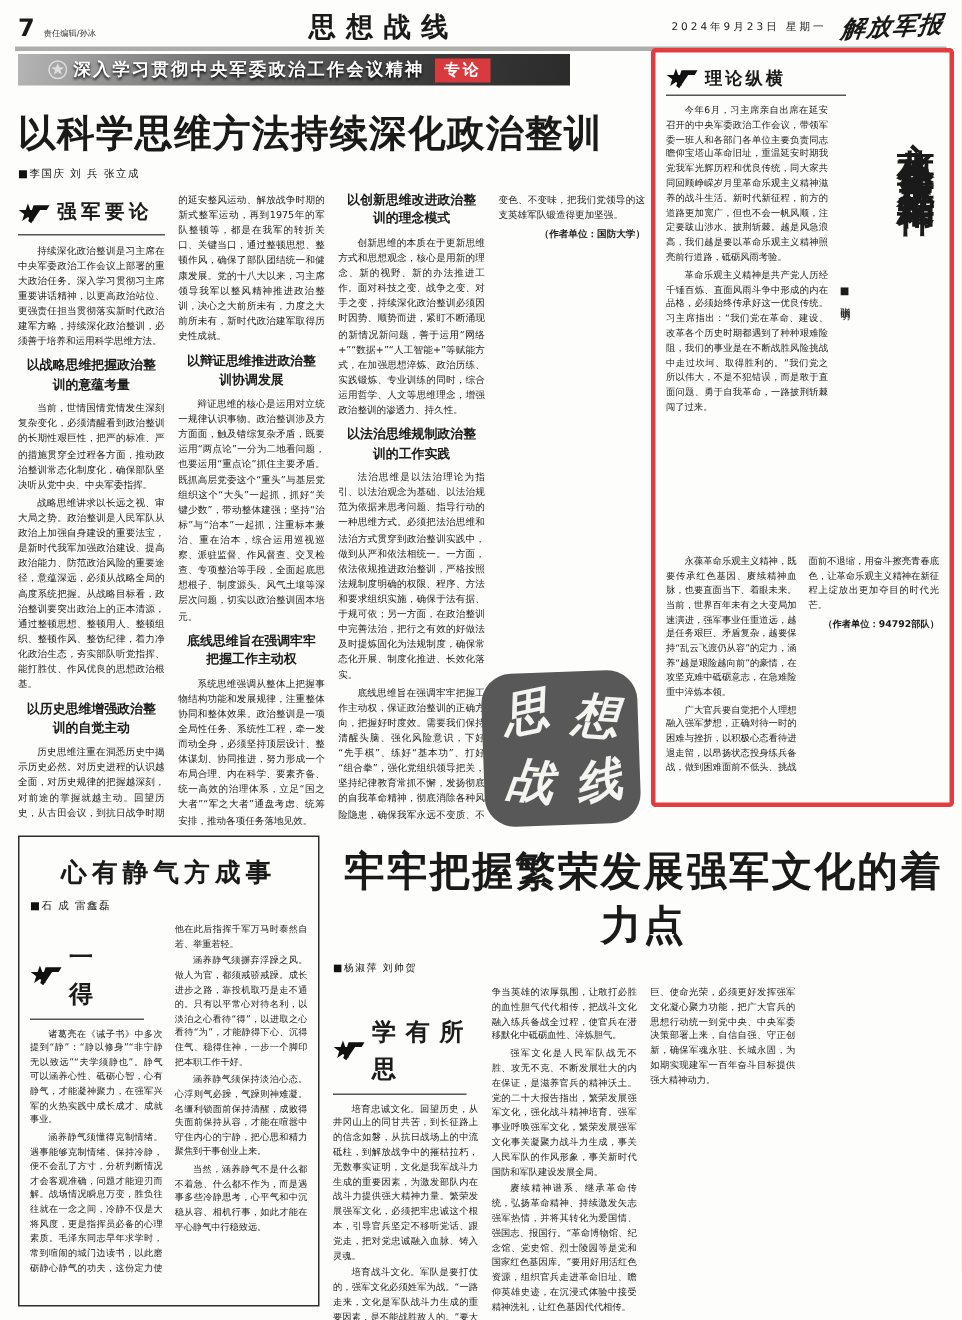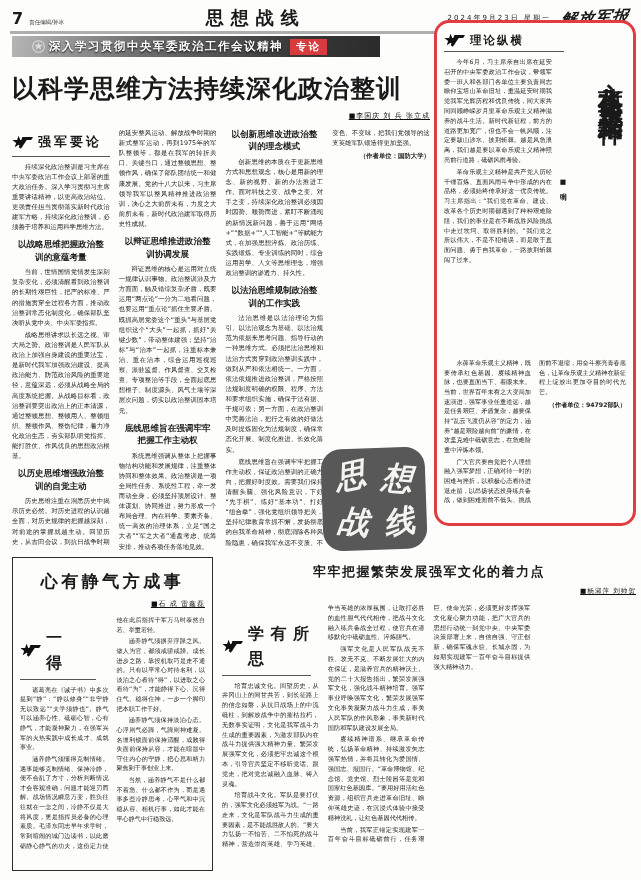--- a/index.html
+++ b/index.html
@@ -21,21 +21,21 @@
 
   
   .kicker{display:flex;align-items:center;gap:4px;border-bottom:1px solid #555;
           padding:2px 0 3px;margin:2px 0 5px;break-inside:avoid;}
   .kicker .k-label{font-weight:900;font-size:16px;letter-spacing:2px;}
   .star-ico{width:22px;height:15px;flex:0 0 auto;fill:#111;}
   .para{margin:0 0 2px;text-indent:2em;}
   .sub-head{font-size:8.6px;font-weight:900;text-align:center;line-height:1.45;
             margin:6px 2px 4px;break-inside:avoid;}
   .credit{text-align:right;font-weight:700;margin:3px 0 0;}
-  .byline{text-align:right;font-size:7px;color:#111;letter-spacing:1px;text-decoration:underline;}
+  .byline{text-align:left;font-size:7px;color:#111;letter-spacing:1px;}
   .colflow{column-fill:auto;overflow:hidden;text-align:justify;color:#1c1c1c;}
 
   
   .main-article{position:absolute;left:12px;top:36px;width:418px;height:516px;}
   .banner{width:368px;height:21px;display:flex;align-items:center;padding:0 20px;box-sizing:border-box;
           background:linear-gradient(100deg,#b5b5b5 0%,#6f6f6f 35%,#3a3a3a 75%,#2b2b2b 100%);
           color:#fff;font-weight:900;font-size:11.5px;letter-spacing:1.5px;
           text-shadow:0 1px 2px #000;}
   .banner .emblem{width:13px;height:13px;margin-right:4px;fill:#ddd;flex:0 0 auto;}
   .banner-tag{margin-left:7px;background:#d93a3e;color:#fff;font-size:10.5px;
@@ -52,22 +52,22 @@
         font-family:"DejaVu Serif","Liberation Serif",serif;font-style:italic;font-weight:900;
         display:grid;grid-template-columns:1fr 1fr;align-items:center;justify-items:center;
         font-size:31px;line-height:1;}
   .seal span{display:block;}
   .seal .s1{transform:rotate(-10deg) translate(2px,2px);}
   .seal .s2{transform:rotate(6deg) translate(-2px,6px);}
   .seal .s3{transform:rotate(8deg) translate(4px,-4px);}
   .seal .s4{transform:rotate(-7deg) translate(-2px,-2px);}
 
   
-  .theory-box{position:absolute;left:434px;top:20px;width:202px;height:506px;box-sizing:border-box;
-              border:3.5px solid #e23c40;border-radius:15px;padding:6px 7px;background:#fdfdfb;}
+  .theory-box{position:absolute;left:434px;top:32px;width:202px;height:506px;box-sizing:border-box;
+              border:3.5px solid #e23c40;border-radius:3px;padding:6px 7px;background:#fdfdfb;}
   .theory-box .kicker{width:120px;}
   .theory-box .kicker .k-label{font-size:11.5px;}
   .theory-top{display:flex;height:294px;margin-top:3px;}
   .theory-text{width:108px;font-size:6.2px;line-height:1.58;text-align:justify;overflow:hidden;}
   .theory-title-wrap{flex:1;position:relative;}
   .v-title{position:absolute;right:3px;top:6px;margin:0;writing-mode:vertical-rl;text-orientation:upright;
            font-size:25px;font-weight:900;letter-spacing:4px;line-height:1;}
   .v-byline{position:absolute;left:6px;top:41%;writing-mode:vertical-rl;text-orientation:upright;
             font-size:6.8px;letter-spacing:1px;}
   .theory-bottom{margin-top:7px;height:152px;column-count:2;column-gap:8px;
@@ -78,21 +78,21 @@
   .essay-box{position:absolute;left:12px;top:557px;width:201px;height:314px;box-sizing:border-box;
              border:1.3px solid #2e2e2e;padding:9px 7px 6px;background:#fdfdfb;}
   .essay-title{margin:3px 0 6px;text-align:center;font-size:17px;font-weight:900;letter-spacing:3.5px;}
   .essay-flow{margin-top:6px;height:248px;column-count:2;column-gap:8px;
               font-size:6.1px;line-height:1.58;}
   .essay-flow .kicker{margin-top:8px;width:86%;}
   .essay-flow .kicker .k-label{letter-spacing:6px;}
 
   
   .culture-article{position:absolute;left:222px;top:557px;width:414px;height:314px;}
-  .culture-title{margin:6px 0 0;text-align:center;font-size:13px;font-weight:900;letter-spacing:1.5px;}
+  .culture-title{margin:6px 0 0;text-align:center;font-size:27px;font-weight:900;letter-spacing:1.5px;}
   .culture-byline{margin-top:6px;font-size:6.6px;}
   .culture-flow{margin-top:7px;height:248px;column-count:4;column-gap:9px;
                 font-size:6.2px;line-height:1.58;}
   .culture-flow .kicker{margin-top:16px;width:92%;align-items:center;}
 </style>
 </head>
 <body>
 
 <div class="page">
 

